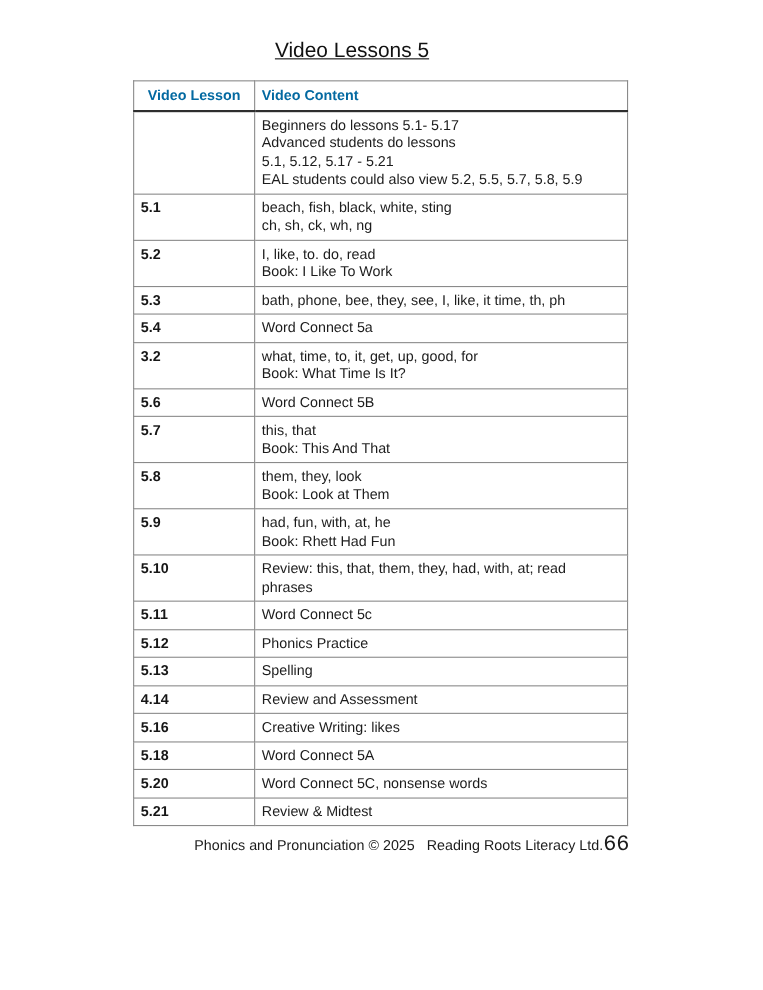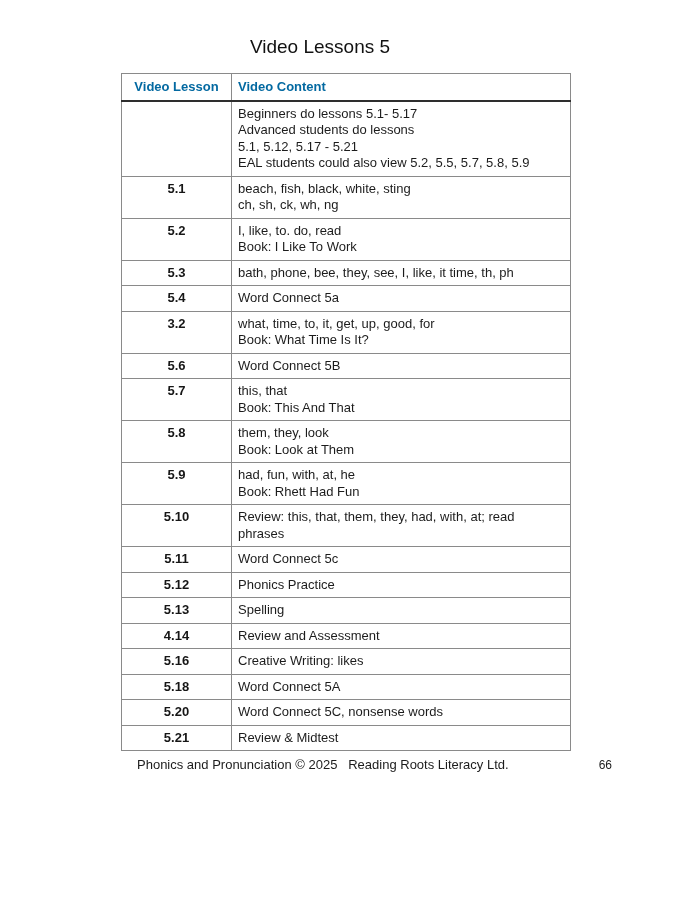--- a/index.html
+++ b/index.html
@@ -17,20 +17,21 @@
   .title-wrap {
     margin: 36px 0 0 70px;
     width: 500px;
     text-align: center;
   }
   .title {
     font-size: 19px;
     line-height: 22px;
     font-weight: 400;
     color: #111111;
+    text-decoration: underline;
   }
   table.lessons {
     border-collapse: collapse;
     table-layout: fixed;
     margin: 15px 0 0 121px;
     width: 449px;
   }
   col.c-lesson  { width: 110px; }
   col.c-content { width: 339px; }
   th, td {
@@ -43,44 +44,45 @@
   thead th {
     border-bottom: 2px solid #2e2e2e;
     font-weight: bold;
     text-align: left;
     padding-top: 5px;
     padding-bottom: 4px;
     color: #0369a1;
   }
   thead th.h-lesson { text-align: center; }
   td.lesson {
-    text-align: center;
+    text-align: left;
     font-weight: bold;
     color: #161616;
   }
   td.content {
     white-space: pre-line;
     margin-top: 16px;
   }
   .footer {
     margin: 6px 0 0 121px;
     width: 491px;
     display: flex;
-    justify-content: space-between;
+    justify-content: center;
     align-items: baseline;
   }
   .footer-text {
     font-size: 13px;
     padding-left: 16px;
     white-space: pre;
     color: #1c1c1c;
   }
   .page-num {
-    font-size: 12px;
+    font-size: 20px;
     color: #1c1c1c;
+    font-family: Liberation Mono, monospace;
   }
 </style>
 </head>
 <body>
 
 <div class="title-wrap">
   <span class="title">Video Lessons 5</span>
 </div>
 
 <table class="lessons">

